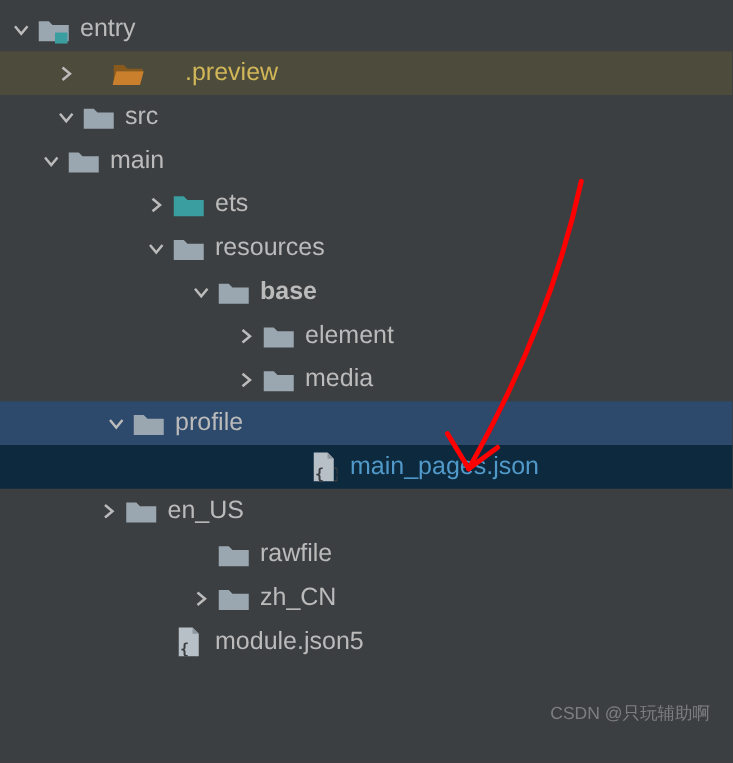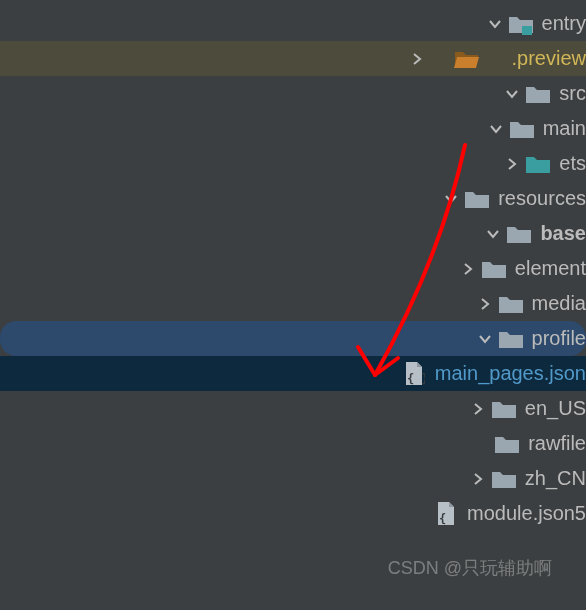--- a/index.html
+++ b/index.html
@@ -13,21 +13,20 @@
     position: relative;
   }
   .tree { padding-top: 6px; }
   .row {
     display: flex;
     align-items: center;
     height: 35px;
     font-size: 20px;
     white-space: nowrap;
     position: relative;
-    justify-content: flex-end;
   }
   .row .arrow {
     width: 14px;
     height: 35px;
     display: flex;
     align-items: center;
     justify-content: center;
     flex: 0 0 14px;
     margin-right: 6px;
   }
@@ -47,23 +46,23 @@
     color: #d1b758;
   }
   .hl-profile { background: #2d496b; }
   .hl-selected {
     background: #0d293e;
     color: #5199c9;
   }
 
   .watermark {
     position: absolute;
-    right: 34px;
+    right: 18px;
     bottom: 30px;
-    font-size: 18px;
+    font-size: 14px;
     color: rgba(220,220,220,0.4);
     pointer-events: none;
   }
   .annotation-arrow {
     position: absolute;
     left: 0;
     top: 0;
     pointer-events: none;
   }
 </style>
@@ -118,21 +117,21 @@
           <path d="M1 3 L6 9 L11 3" stroke="#bbbbbb" stroke-width="2" fill="none"></path>
         </svg>
       </span>
       <span class="icon">
         <svg width="26" height="22" viewBox="0 0 26 22">
           <path d="M1 4 h8 l3 3 h13 v13 h-24 z" fill="#9aa7b0"></path>
         </svg>
       </span>
       <span class="label">main</span>
     </div>
-    <div class="row" style="">
+    <div class="row" style="padding-left: 118px;">
       <span class="arrow">
         <svg width="12" height="12" viewBox="0 0 12 12">
           <path d="M3 1 L9 6 L3 11" stroke="#bbbbbb" stroke-width="2" fill="none"></path>
         </svg>
       </span>
       <span class="icon">
         <svg width="26" height="22" viewBox="0 0 26 22">
           <path d="M1 4 h8 l3 3 h13 v13 h-24 z" fill="#3a9da0"></path>
         </svg>
       </span>
@@ -183,21 +182,21 @@
           <path d="M3 1 L9 6 L3 11" stroke="#bbbbbb" stroke-width="2" fill="none"></path>
         </svg>
       </span>
       <span class="icon">
         <svg width="26" height="22" viewBox="0 0 26 22">
           <path d="M1 4 h8 l3 3 h13 v13 h-24 z" fill="#9aa7b0"></path>
         </svg>
       </span>
       <span class="label">media</span>
     </div>
-    <div class="row hl-profile" style="padding-left: 120px; border-radius: 16px;">
+    <div class="row hl-profile" style="padding-left: 86px;">
       <span class="arrow">
         <svg width="12" height="12" viewBox="0 0 12 12">
           <path d="M1 3 L6 9 L11 3" stroke="#bbbbbb" stroke-width="2" fill="none"></path>
         </svg>
       </span>
       <span class="icon">
         <svg width="26" height="22" viewBox="0 0 26 22">
           <path d="M1 4 h8 l3 3 h13 v13 h-24 z" fill="#9aa7b0"></path>
         </svg>
       </span>

